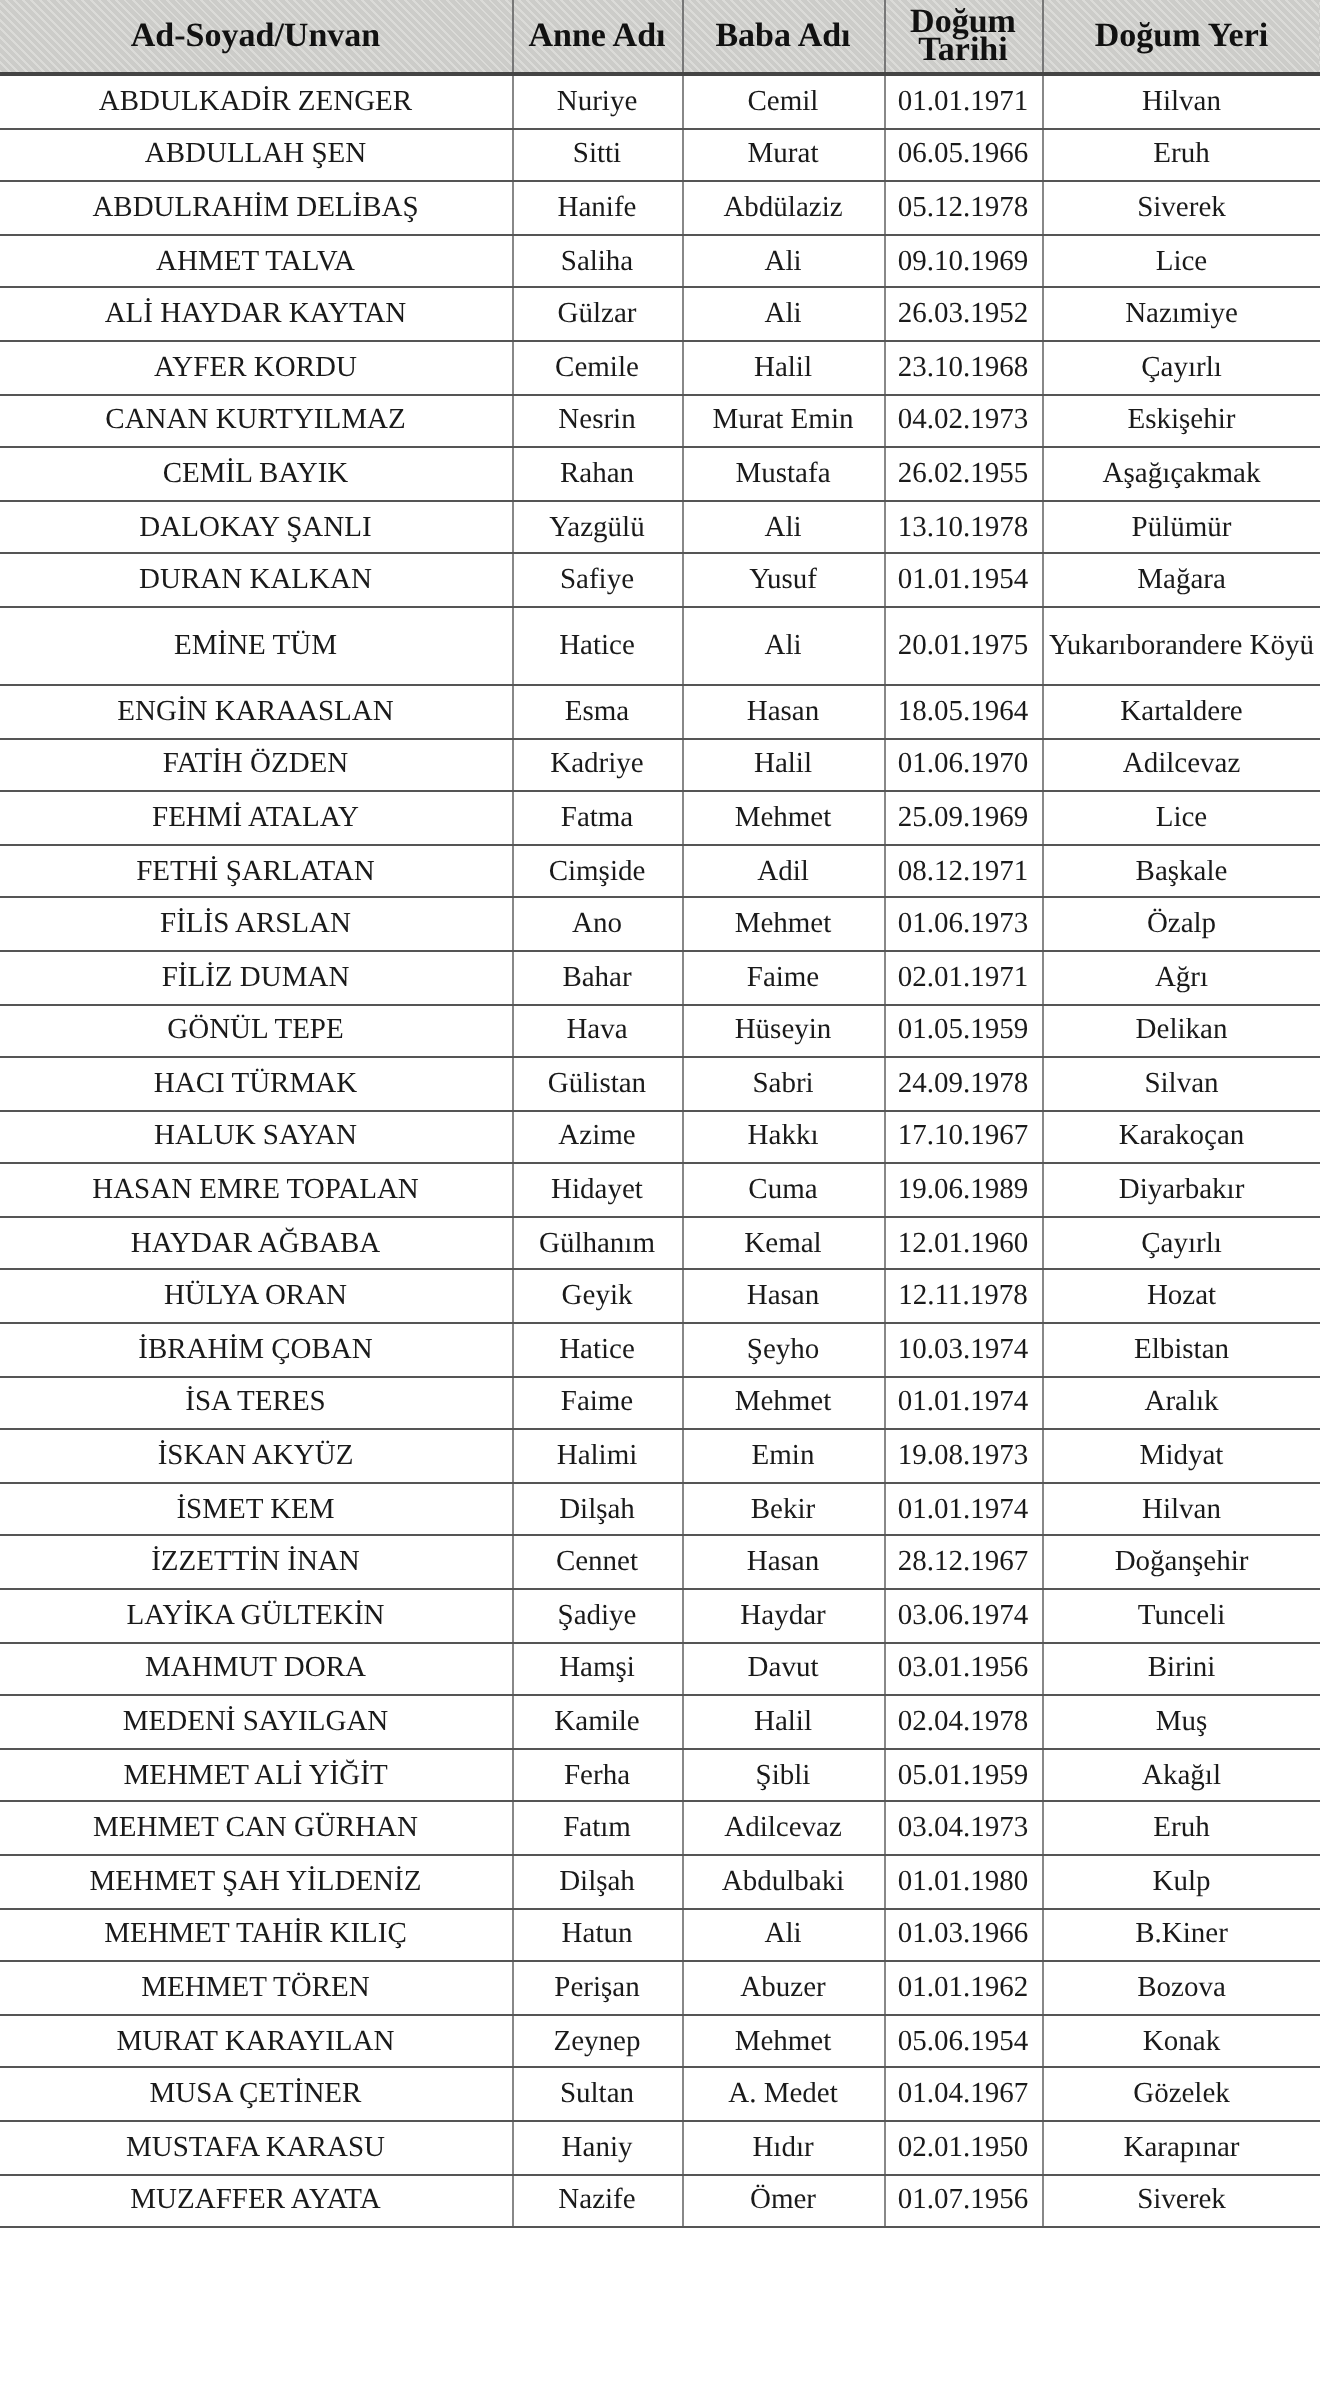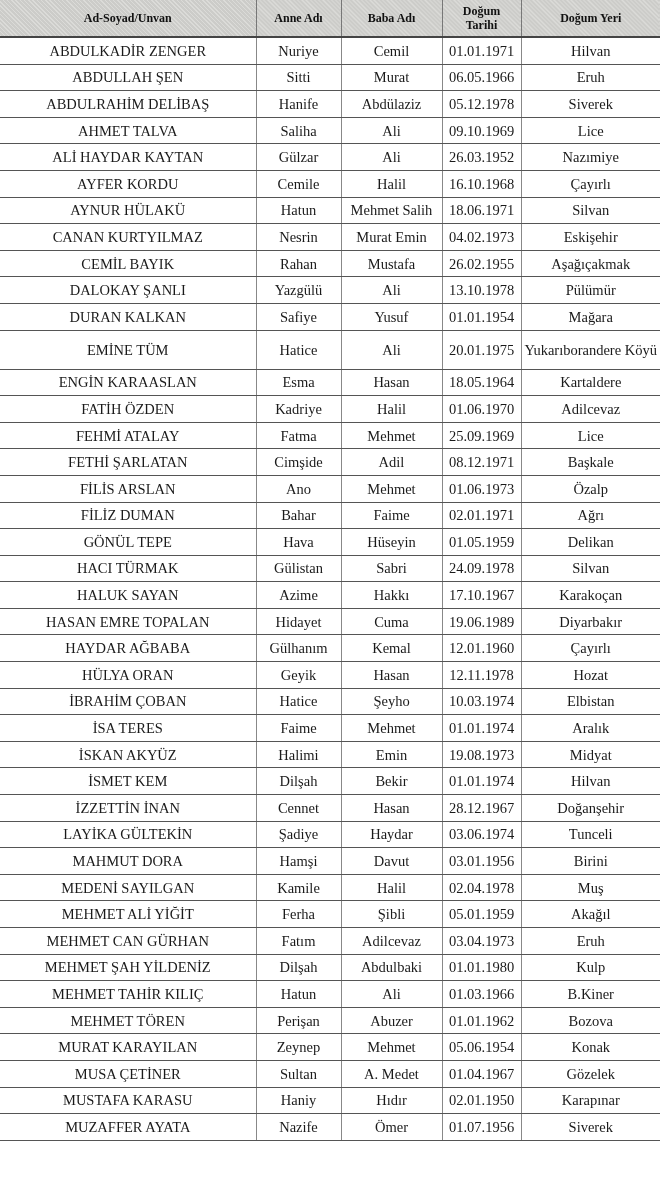--- a/index.html
+++ b/index.html
@@ -13,21 +13,21 @@
   }
   table.doc-table col.c-name { width: 256px; }
   table.doc-table col.c-mother { width: 85px; }
   table.doc-table col.c-father { width: 101px; }
   table.doc-table col.c-date { width: 79px; }
   table.doc-table col.c-place { width: 139px; }
   thead th {
     background: #d3d3d0;
     background-image: repeating-linear-gradient(45deg, rgba(255,255,255,0.18) 0 1px, rgba(0,0,0,0.03) 1px 3px);
     font-weight: bold;
-    font-size: 12px;
+    font-size: 17px;
     height: 36px;
     padding: 0 2px;
     text-align: center;
     line-height: 14px;
     border-left: 1px solid #777;
     border-right: 1px solid #777;
     border-bottom: 2px solid #444;
     color: #111;
   }
   thead th:first-child { border-left: none; }
@@ -106,29 +106,22 @@
         <td>ALİ HAYDAR KAYTAN</td>
         <td>Gülzar</td>
         <td>Ali</td>
         <td>26.03.1952</td>
         <td>Nazımiye</td>
       </tr>
       <tr>
         <td>AYFER KORDU</td>
         <td>Cemile</td>
         <td>Halil</td>
-        <td>16.10.1968</td>
+        <td>23.10.1968</td>
         <td>Çayırlı</td>
-      </tr>
-      <tr>
-        <td>AYNUR HÜLAKÜ</td>
-        <td>Hatun</td>
-        <td>Mehmet Salih</td>
-        <td>18.06.1971</td>
-        <td>Silvan</td>
       </tr>
       <tr>
         <td>CANAN KURTYILMAZ</td>
         <td>Nesrin</td>
         <td>Murat Emin</td>
         <td>04.02.1973</td>
         <td>Eskişehir</td>
       </tr>
       <tr>
         <td>CEMİL BAYIK</td>

